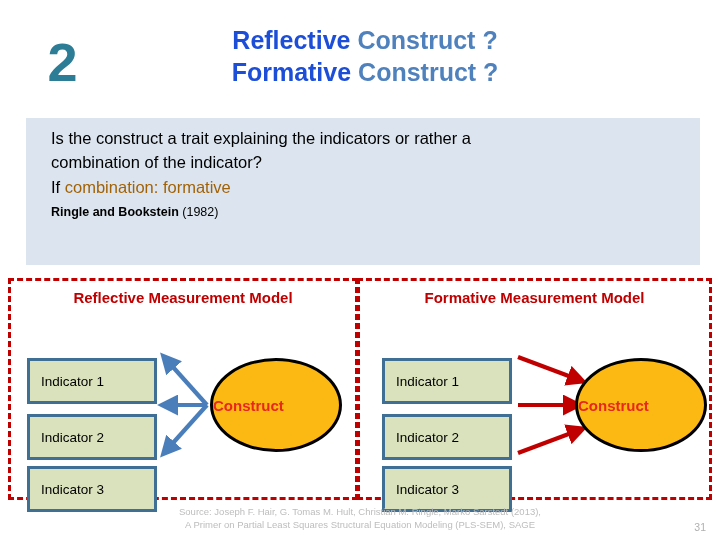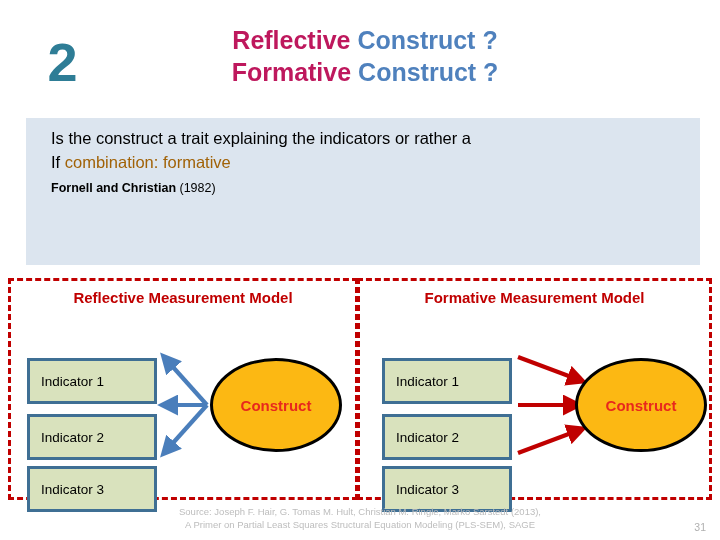--- a/index.html
+++ b/index.html
@@ -32,21 +32,21 @@
   #title-block {
     position: absolute;
     left: 130px;
     top: 24px;
     width: 470px;
     text-align: center;
     font-size: 25px;
     font-weight: bold;
     line-height: 1.28;
   }
-  .t-red  { color: #be185d; }
+  .t-red  { color: #1d4ed8; }
   .t-blue { color: #4f81bd; }
 
   
   #intro-panel {
     position: absolute;
     left: 26px;
     top: 118px;
     width: 674px;
     height: 147px;
     background: #dce5ef;
@@ -113,21 +113,20 @@
   .construct-ellipse {
     position: absolute;
     width: 132px;
     height: 94px;
     background: #fcb813;
     border: 3px solid #000000;
     border-radius: 50%;
     box-sizing: border-box;
     display: flex;
     align-items: center;
-    justify-content: center;
     font-size: 15px;
     font-weight: bold;
     color: #e8281d;
   }
 
   svg.arrow-layer {
     position: absolute;
     left: 0;
     top: 0;
     width: 100%;
@@ -164,22 +163,23 @@
   <div>
     <span class="t-red">Reflective </span><span class="t-blue">Construct ?</span>
   </div>
   <div>
     <span class="t-red">Formative </span><span class="t-blue">Construct ?</span>
   </div>
 </div>
 
 <div id="intro-panel">
   <div class="intro-line">Is the construct a trait explaining the indicators or rather a</div>
+  <div class="intro-line">combination of the indicator?</div>
   <div class="intro-line"><span>If </span><span class="c-brown">combination: formative</span></div>
-  <div id="source-ref"><span>Fornell and Christian </span><span class="yr">(1982)</span></div>
+  <div id="source-ref"><span>Ringle and Bookstein </span><span class="yr">(1982)</span></div>
 </div>
 
 <div class="model-panel" id="reflective-panel">
   <div class="panel-heading">Reflective Measurement Model</div>
 
   <svg class="arrow-layer" viewBox="0 0 344 216" preserveAspectRatio="none">
     <defs>
       <marker id="arrowhead-blue" markerWidth="5" markerHeight="5" refX="3.6" refY="2.5" orient="auto">
         <path d="M0,0 L5,2.5 L0,5 z" fill="#4a7ebb"></path>
       </marker>

